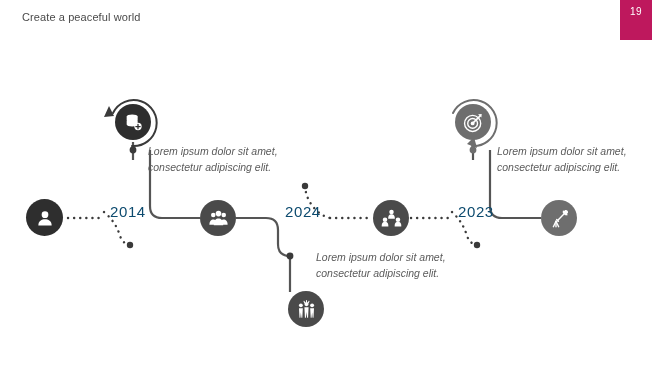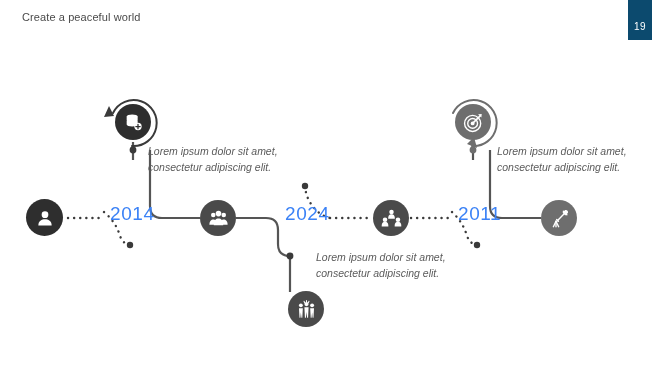--- a/index.html
+++ b/index.html
@@ -33,48 +33,48 @@
     line-height: 14px;
     color: #4a4a4a;
     letter-spacing: 0.1px;
     white-space: nowrap;
   }
 
   .page-badge {
     position: absolute;
     right: 16px;
     top: 0;
-    width: 24px;
+    width: 32px;
     height: 40px;
-    background: #0c4a6e;
+    background: #be185d;
     color: #ffffff;
     font-size: 10px;
     display: flex;
     align-items: flex-end;
     justify-content: center;
-    padding-bottom: 8px;
+    padding-bottom: 23px;
     box-sizing: border-box;
     letter-spacing: 0.4px;
   }
 
   
   .stage {
     position: absolute;
     left: 0;
     top: 0;
     width: 668px;
     height: 376px;
   }
   .stage svg { display: block; }
 
   
   .year {
     position: absolute;
-    font-size: 19px;
-    color: #3b82f6;
+    font-size: 15px;
+    color: #0c4a6e;
     letter-spacing: 0.6px;
     white-space: nowrap;
   }
   .year-2014 { left: 110px; top: 203px; }
   .year-2015 { left: 285px; top: 203px; }
   .year-2016 { left: 458px; top: 203px; }
 
   
   .copy {
     position: absolute;
@@ -156,21 +156,21 @@
       <g>
         <path d="M 453 113 A 23 23 0 1 1 472 146" stroke="#6e6e6e" stroke-width="2" fill="none" stroke-linecap="round"></path>
         <path d="M 477 148 L 467 144 L 474 137 Z" fill="#6e6e6e"></path>
       </g>
 
     </svg>
   </div>
 
   <div class="year year-2014">2014</div>
   <div class="year year-2015">2024</div>
-  <div class="year year-2016">2011</div>
+  <div class="year year-2016">2023</div>
 
   <div class="copy copy-left">
     <div>Lorem ipsum dolor sit amet,</div>
     <div>consectetur adipiscing elit.</div>
   </div>
 
   <div class="copy copy-mid">
     <div>Lorem ipsum dolor sit amet,</div>
     <div>consectetur adipiscing elit.</div>
   </div>

